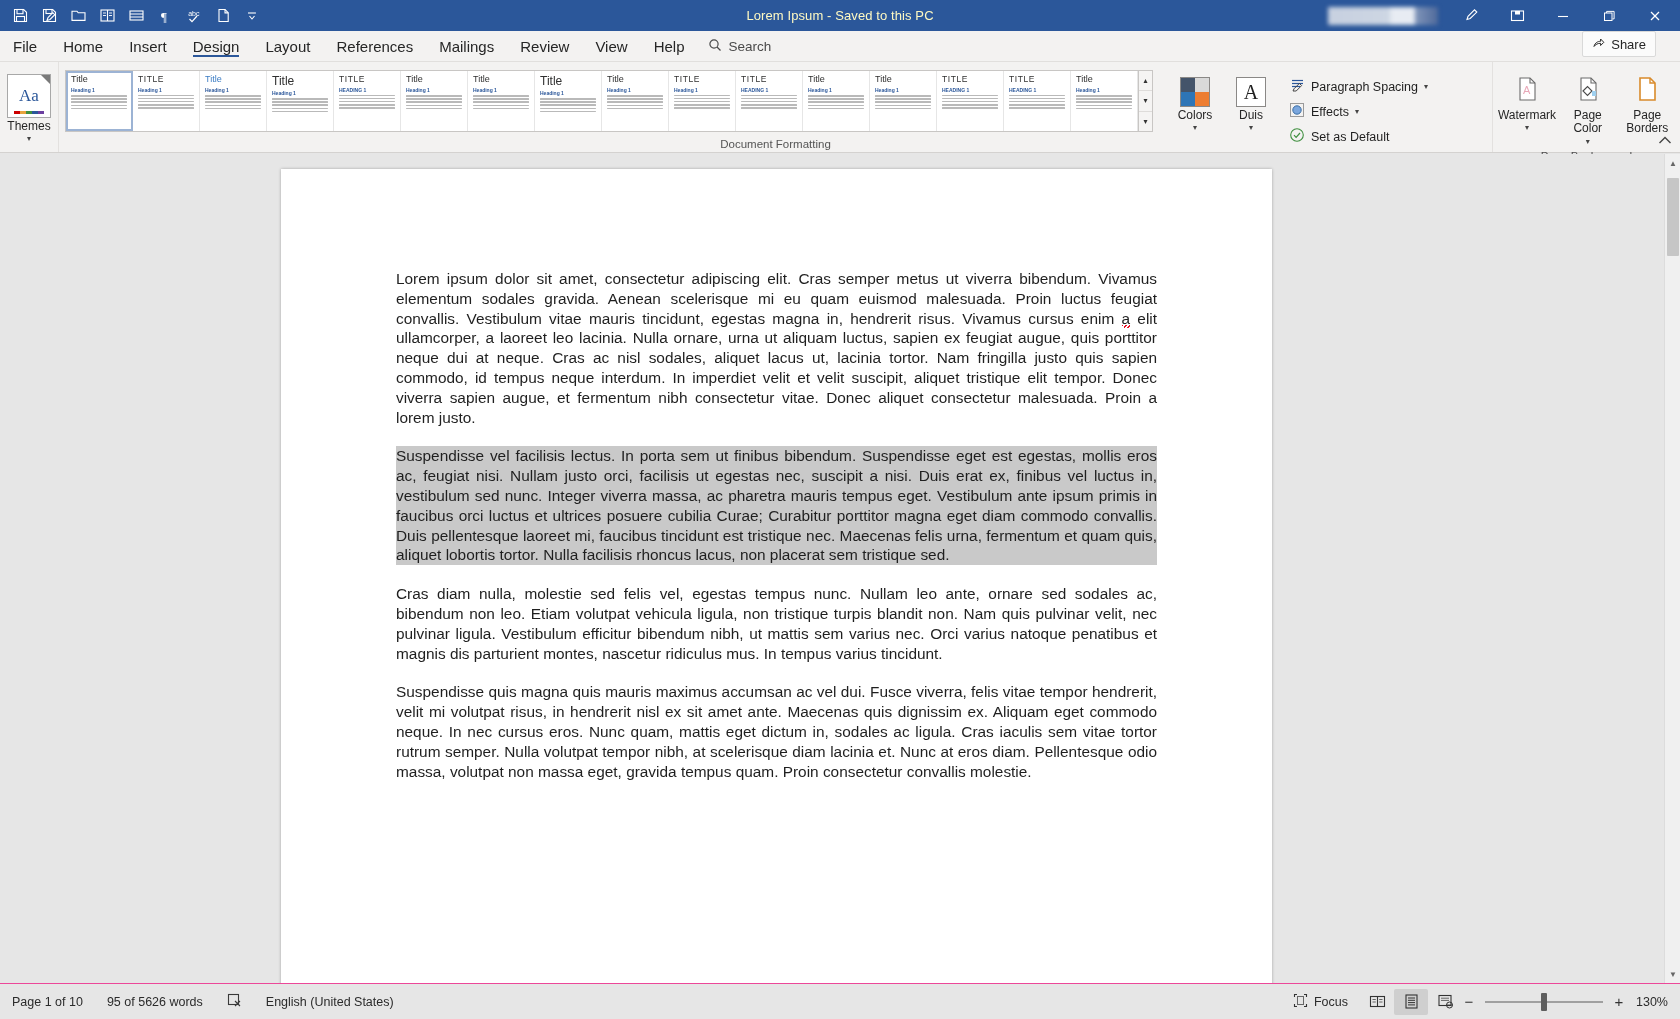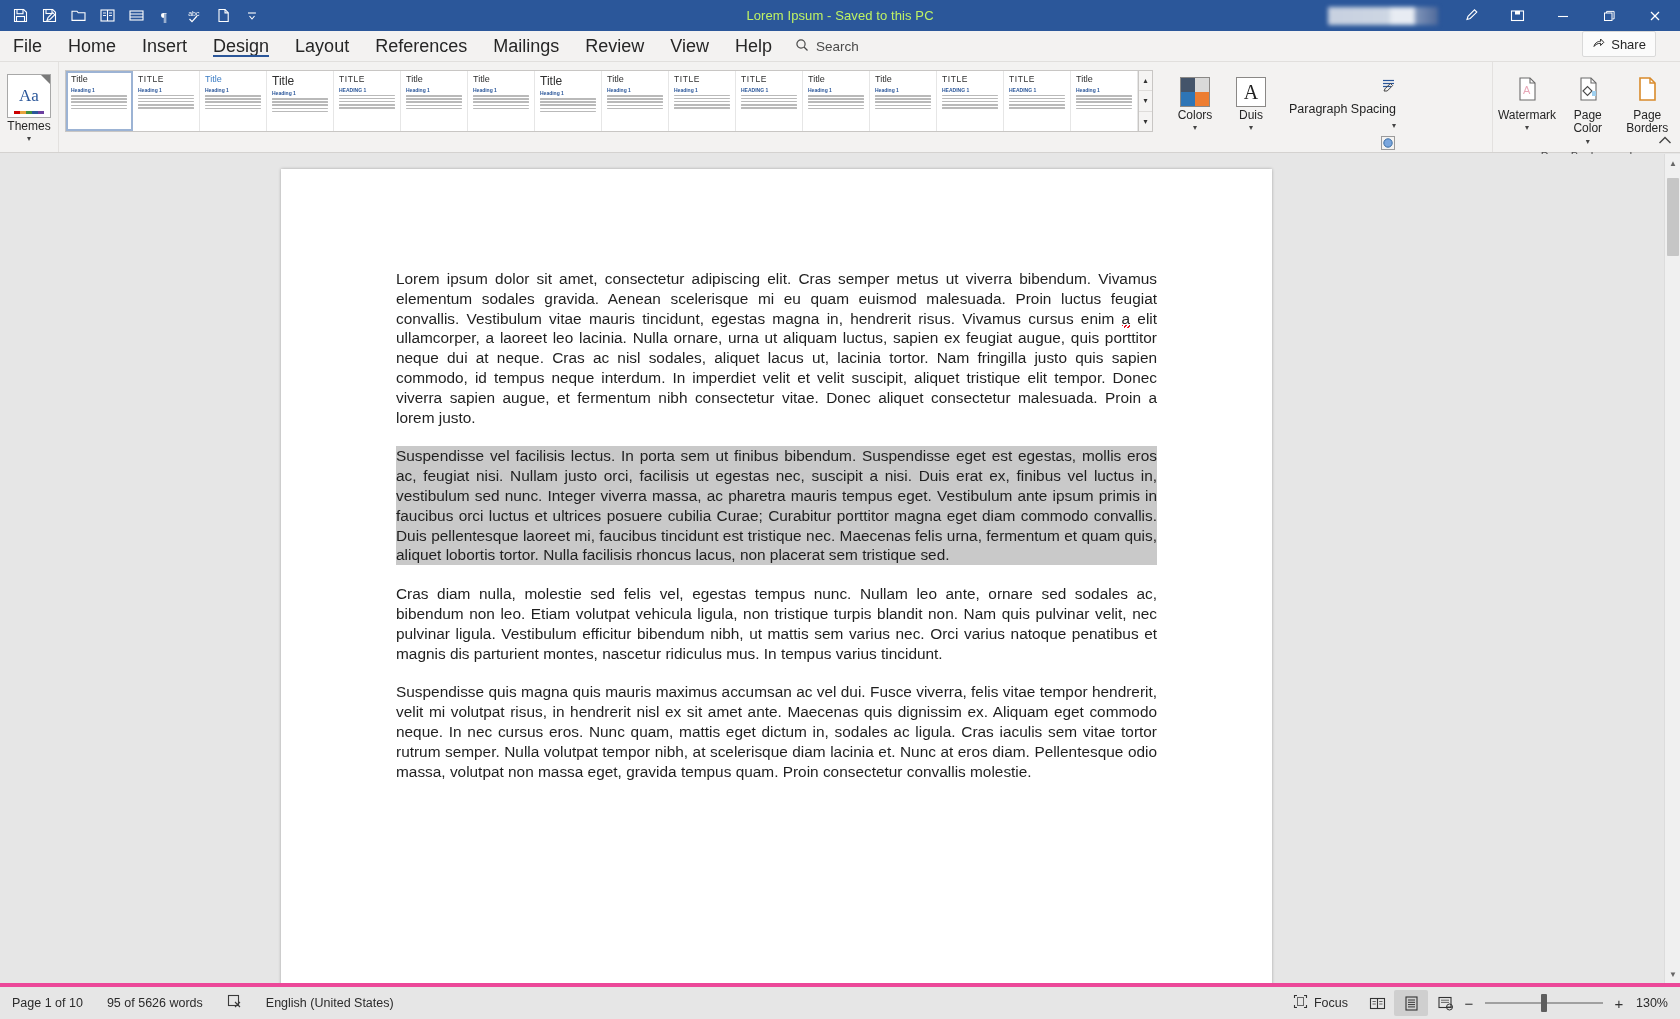--- a/index.html
+++ b/index.html
@@ -17,42 +17,42 @@
     position: relative;
   }
   .qat { display: flex; align-items: center; padding-left: 7px; gap: 3px; }
   .qat-btn {
     width: 26px; height: 24px; display: flex; align-items: center; justify-content: center;
     border-radius: 2px;
   }
   .qat-btn svg { display: block; }
   .title-text {
     position: absolute; left: 0; right: 0; text-align: center;
-    color: #bef264; font-size: 13px; letter-spacing: .1px;
+    color: #fef9c3; font-size: 13px; letter-spacing: .1px;
     pointer-events: none;
   }
   .tb-right { margin-left: auto; display: flex; align-items: center; gap: 0px; padding-right: 2px; z-index:2;}
   .redacted {
     width: 110px; height: 18px; margin-right: 10px;
     background: linear-gradient(90deg,#c7d0e0 0%, #cdd6e3 55%, #e8ecf3 58%, #e8ecf3 78%, #7e93b8 80%, #4f6a9b 100%);
     filter: blur(2.2px);
     border-radius: 1px;
   }
   .tb-icon {
     width: 46px; height: 31px; display: flex; align-items: center; justify-content: center;
     color: #fff;
   }
 
   
   .tabbar {
     height: 31px; background: #f3f2f1; display: flex; align-items: stretch;
     position: relative; border-bottom: 1px solid #e1dfdd;
   }
   .tab {
-    padding: 0 13px; display: flex; align-items: center; font-size: 18px;
+    padding: 0 13px; display: flex; align-items: center; font-size: 15px;
     color: #262626; position: relative; white-space: nowrap;
   }
   .tab.file { color: #262626; }
   .tab.active::after {
     content:""; position:absolute; left:13px; right:13px; bottom:4px; height:1.6px;
     background: #2b579a;
   }
   .search-box {
     display: flex; align-items: center; gap: 7px; padding: 8px 10px;
     font-size: 13.5px; color: #4a4a4a;
@@ -118,22 +118,22 @@
     width: 30px; height: 30px; border: 1px solid #8a8886; display: grid;
     grid-template-columns: 1fr 1fr; grid-template-rows: 1fr 1fr;
   }
   .fonts-tile {
     width: 30px; height: 30px; border: 1px solid #8a8886; background:#fff;
     display:flex; align-items:center; justify-content:center; font-size: 20px;
     font-family: "Liberation Serif", serif; color: #1f1f1f;
   }
 
   .sm-row {
-    display: flex; align-items: flex-end; gap: 6px; font-size: 12.5px; color: #1f1f1f;
-    padding: 3px 4px; white-space: nowrap; flex-direction: column;
+    display: flex; align-items: center; gap: 6px; font-size: 12.5px; color: #1f1f1f;
+    padding: 3px 4px; white-space: nowrap;
   }
   .stack-col { display:flex; flex-direction: column; justify-content:center; padding-top:4px; }
 
   .doc-format-label {
     position: absolute; left: 0; right: 0; bottom: 2px; text-align: center;
     font-size: 11.5px; color: #555;
   }
   .collapse-ribbon {
     position: absolute; right: 8px; bottom: 4px; font-size: 12px; color: #333;
   }
@@ -180,21 +180,21 @@
   }
   .vs-arrow {
     position:absolute; left:0; width:16px; height:18px; display:flex;
     align-items:center; justify-content:center; font-size:8px; color:#666;
   }
 
   
   .statusbar {
     position: absolute; bottom: 0; left: 0; right: 0; height: 36px;
     background: #e6e6e6; display: flex; align-items: center;
-    font-size: 12.5px; color: #2b2b2b; border-top: 4px solid #ec4899;
+    font-size: 12.5px; color: #2b2b2b; border-top: 1px solid #ec4899;
   }
   .sb-item { padding: 0 12px; display: flex; align-items: center; gap: 6px; white-space: nowrap; }
   .sb-right { margin-left: auto; display: flex; align-items: center; padding-right: 12px; }
   .view-btn {
     width: 34px; height: 26px; display:flex; align-items:center; justify-content:center;
     border-radius: 2px;
   }
   .view-btn.active { background: #cfcfcf; }
   .zoom-slider {
     width: 118px; height: 26px; display: flex; align-items: center; position: relative;
@@ -603,20 +603,21 @@
           <span>
             <svg width="16" height="16" viewBox="0 0 16 16">
                 <circle cx="8" cy="8" r="6.3" fill="none" stroke="#3f8f3f" stroke-width="1.1"></circle>
                 <path d="M5 8.2l2.1 2.2L11 6" fill="none" stroke="#3f8f3f" stroke-width="1.2"></path>
               </svg>
           </span>
           <span>Set as Default</span>
         </div>
       </div>
     </div>
+    <div class="doc-format-label">Document Formatting</div>
   </div>
 
   <div class="rgroup" style="width:188px;">
     <div class="rgroup-body" style="justify-content:center; gap:6px; padding-top:6px;">
       <div class="big-btn">
         <span>
           <svg width="30" height="30" viewBox="0 0 30 30">
               <path d="M8 4h10l5 5v17H8z" fill="#fff" stroke="#6b6b6b" stroke-width="1.1"></path>
               <path d="M18 4v5h5" fill="none" stroke="#6b6b6b" stroke-width="1.1"></path>
               <text x="11" y="20" font-family="Liberation Sans, sans-serif" font-size="11" fill="#e8a8b8">A</text>

